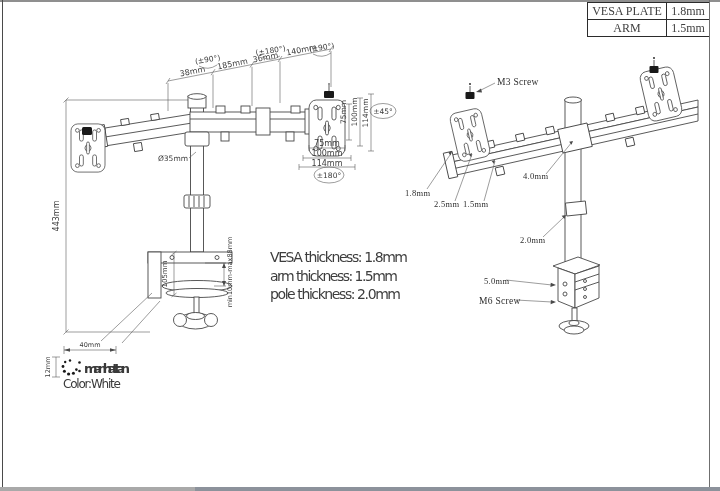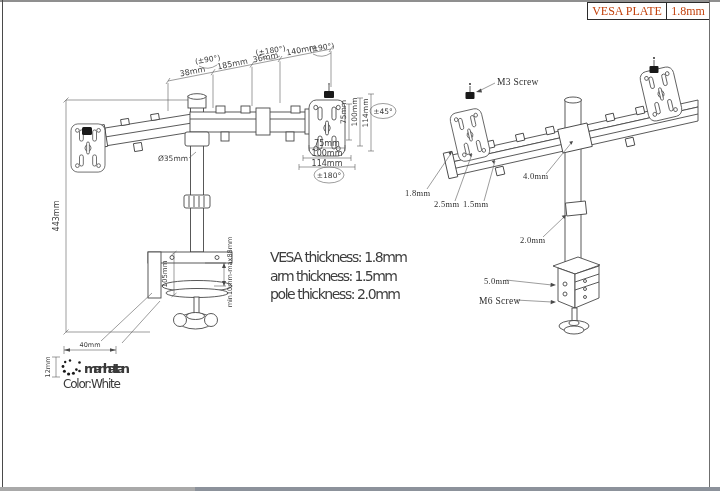--- a/index.html
+++ b/index.html
@@ -4,21 +4,21 @@
 <style>
   html,body{margin:0;padding:0;background:#e8e8e8;}
   .page{position:relative;width:720px;height:491px;background:#ffffff;overflow:hidden;
         font-family:"DejaVu Sans",sans-serif;}
   .border-top{position:absolute;left:0;top:0;width:720px;height:2px;background:#8f8f8f;}
   .border-left{position:absolute;left:2px;top:0;width:1px;height:487px;background:#4a4a4a;}
   .border-right{position:absolute;left:709px;top:0;width:1px;height:487px;background:#6f6f6f;}
   .hscroll{position:absolute;left:0;bottom:0;width:720px;height:4px;background:#8c929b;}
   .hscroll .thumb{position:absolute;left:0;top:0;width:195px;height:4px;background:#a9a9a9;}
   table.spec{position:absolute;left:587px;top:2px;border-collapse:collapse;
-             font-family:"Liberation Serif",serif;font-size:12px;color:#c2410c;border-radius:12px;}
+             font-family:"Liberation Serif",serif;font-size:12px;color:#404040;border-radius:12px;}
   table.spec td{border:1px solid #2b2b2b;text-align:center;padding:0;height:16px;}
   td.c1{width:78px;} td.c2{width:42px;}
   svg{position:absolute;left:0;top:0;}
   .ln{fill:none;stroke:#474747;stroke-width:0.9;}
   .fw{fill:#ffffff;stroke:#474747;stroke-width:0.9;}
   .blk{fill:#191919;stroke:none;}
   .dim{fill:none;stroke:#5a5a5a;stroke-width:0.6;}
   .ah{fill:#4a4a4a;stroke:none;}
   .lbl{fill:#3a3a3a;font-family:"DejaVu Sans",sans-serif;}
   .slbl{fill:#2d2d2d;font-family:"Liberation Serif",serif;letter-spacing:0.3px;}
@@ -331,20 +331,24 @@
       </g>
     </g>
   </svg>
 
   <table class="spec">
     <tbody>
       <tr>
         <td class="c1">VESA PLATE</td>
         <td class="c2">1.8mm</td>
       </tr>
+      <tr>
+        <td class="c1">ARM</td>
+        <td class="c2">1.5mm</td>
+      </tr>
     </tbody>
   </table>
 
   <div class="border-top"></div>
   <div class="border-left"></div>
   <div class="border-right"></div>
 
   <div class="hscroll">
     <div class="thumb"></div>
   </div>

